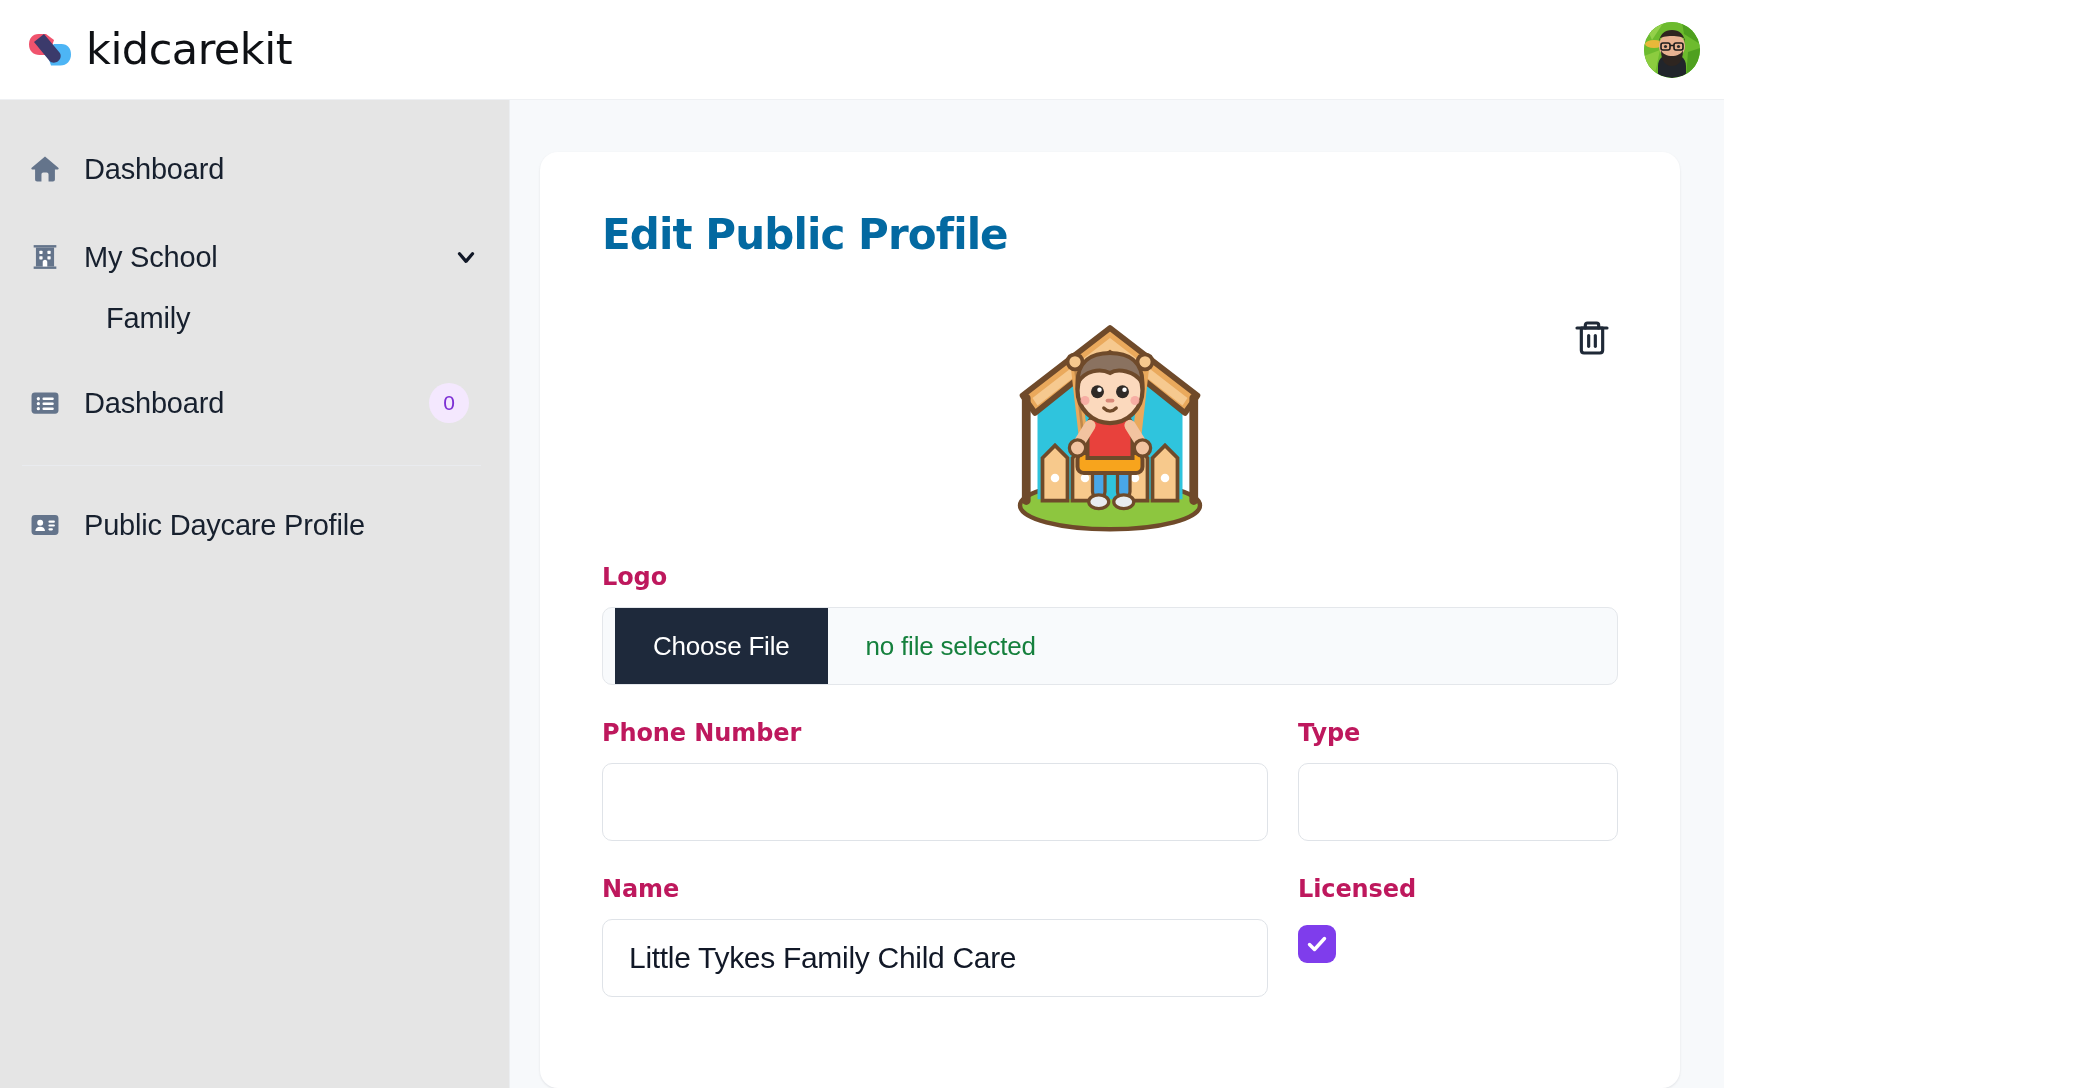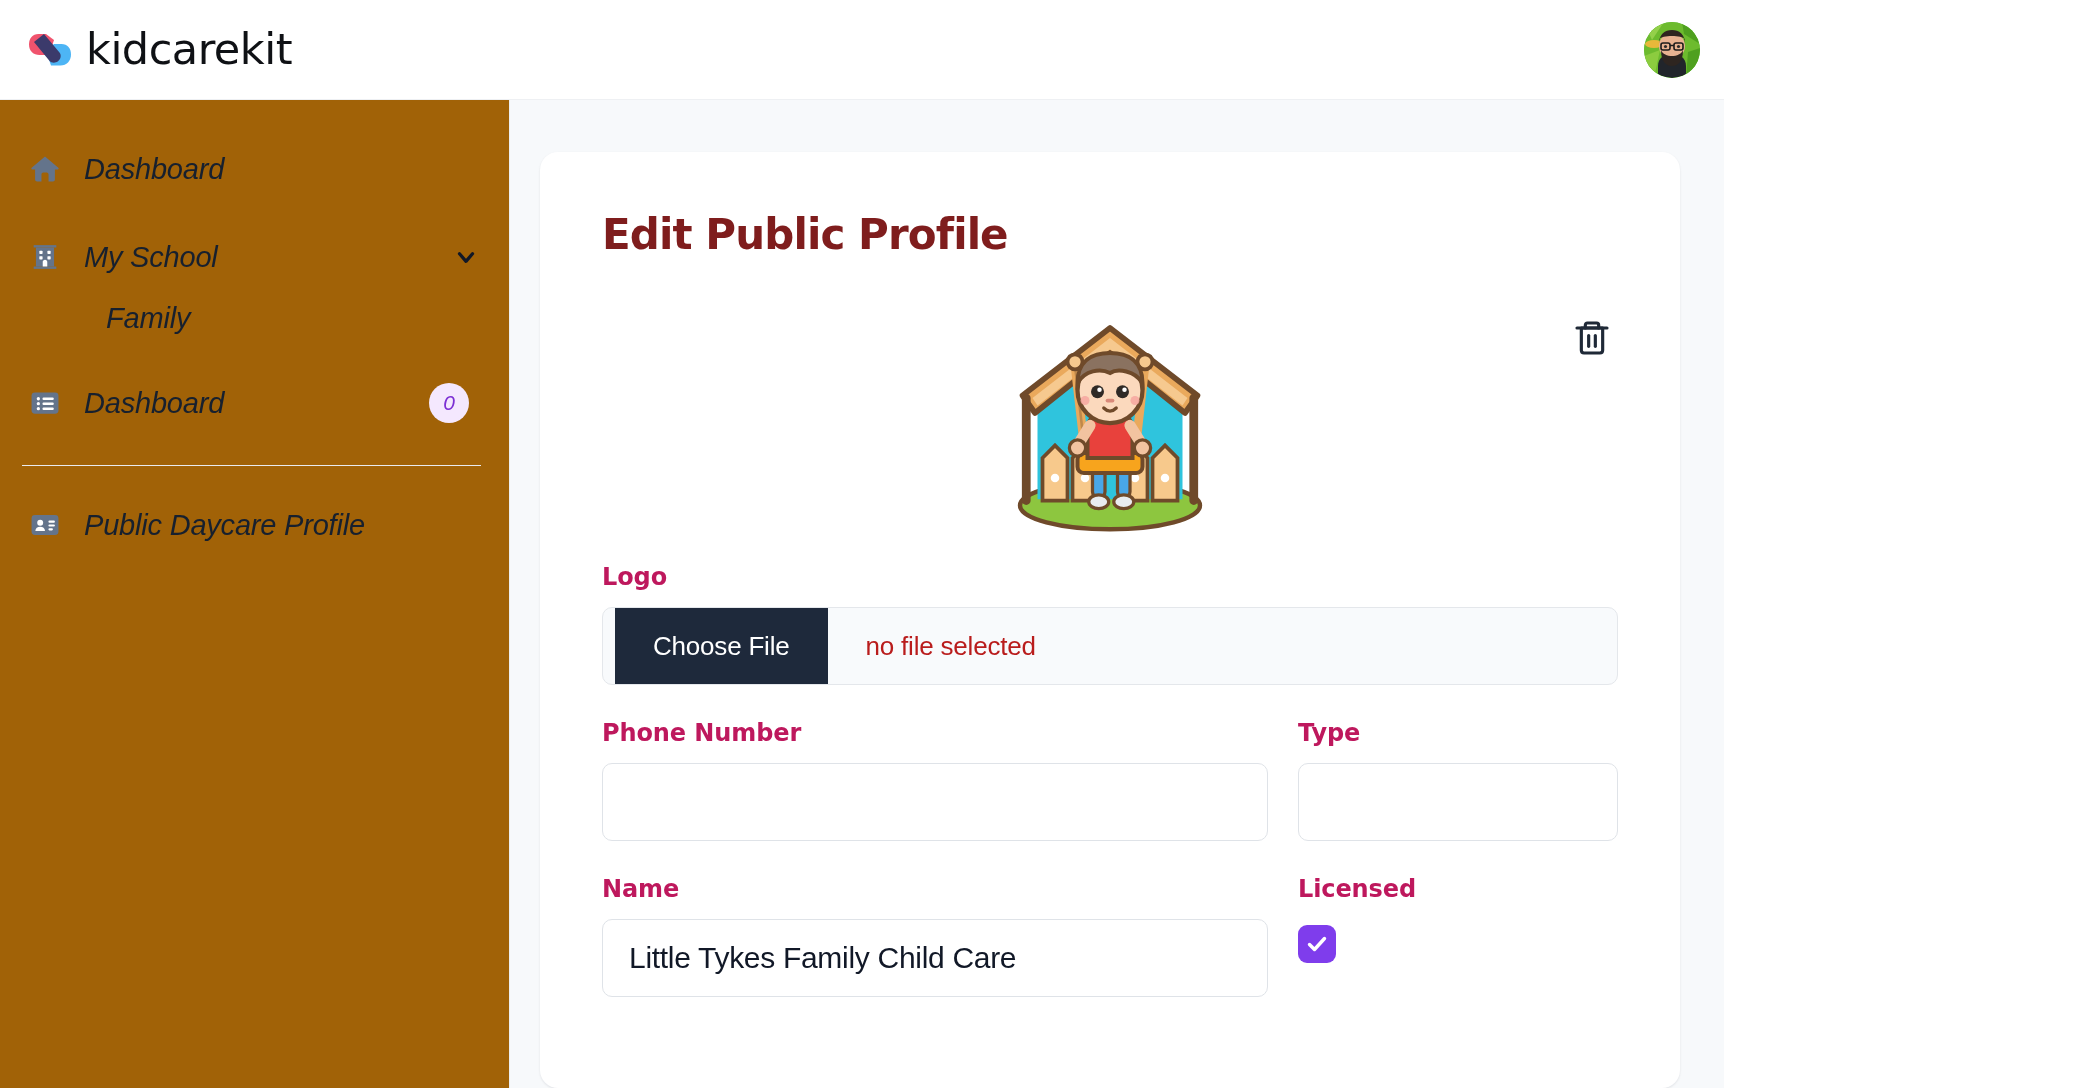--- a/index.html
+++ b/index.html
@@ -47,24 +47,23 @@
     flex: none;
   }
 
   
   .body { flex: 1; display: flex; min-height: 0; }
 
   
   .sidebar {
     width: 510px;
     min-width: 510px;
-    background: #a16207;
+    background: #e5e5e5;
     border-right: 1px solid #eceef1;
     padding-top: 38px;
-    font-style: italic;
   }
   .nav-item {
     display: flex;
     align-items: center;
     gap: 22px;
     padding: 14px 30px 14px 28px;
     cursor: pointer;
     position: relative;
   }
   .nav-icon { width: 34px; height: 34px; flex: none; display: block; color: #64748b; }
@@ -114,21 +113,21 @@
   .card {
     background: #ffffff;
     border-radius: 18px;
     box-shadow: 0 1px 3px rgba(16,24,40,.06), 0 1px 2px rgba(16,24,40,.04);
     padding: 58px 62px 0 62px;
     height: 100%;
   }
   .card-title {
     font-size: 42px;
     font-weight: 700;
-    color: #7f1d1d;
+    color: #0369a1;
     letter-spacing: -0.9px;
     font-family: "DejaVu Sans", sans-serif;
   }
 
   
   .logo-row {
     position: relative;
     margin-top: 34px;
     height: 270px;
   }
@@ -176,21 +175,21 @@
     border: none;
     cursor: pointer;
     font-family: "Liberation Sans", sans-serif;
     margin-left: 12px;
   }
   .file-name {
     display: flex;
     align-items: center;
     padding-left: 38px;
     font-size: 26px;
-    color: #b91c1c;
+    color: #15803d;
     letter-spacing: -0.2px;
   }
 
   .row {
     display: flex;
     gap: 30px;
     margin-top: 34px;
   }
   .col-main { flex: 1 1 auto; min-width: 0; }
   .col-side { width: 320px; flex: none; }

